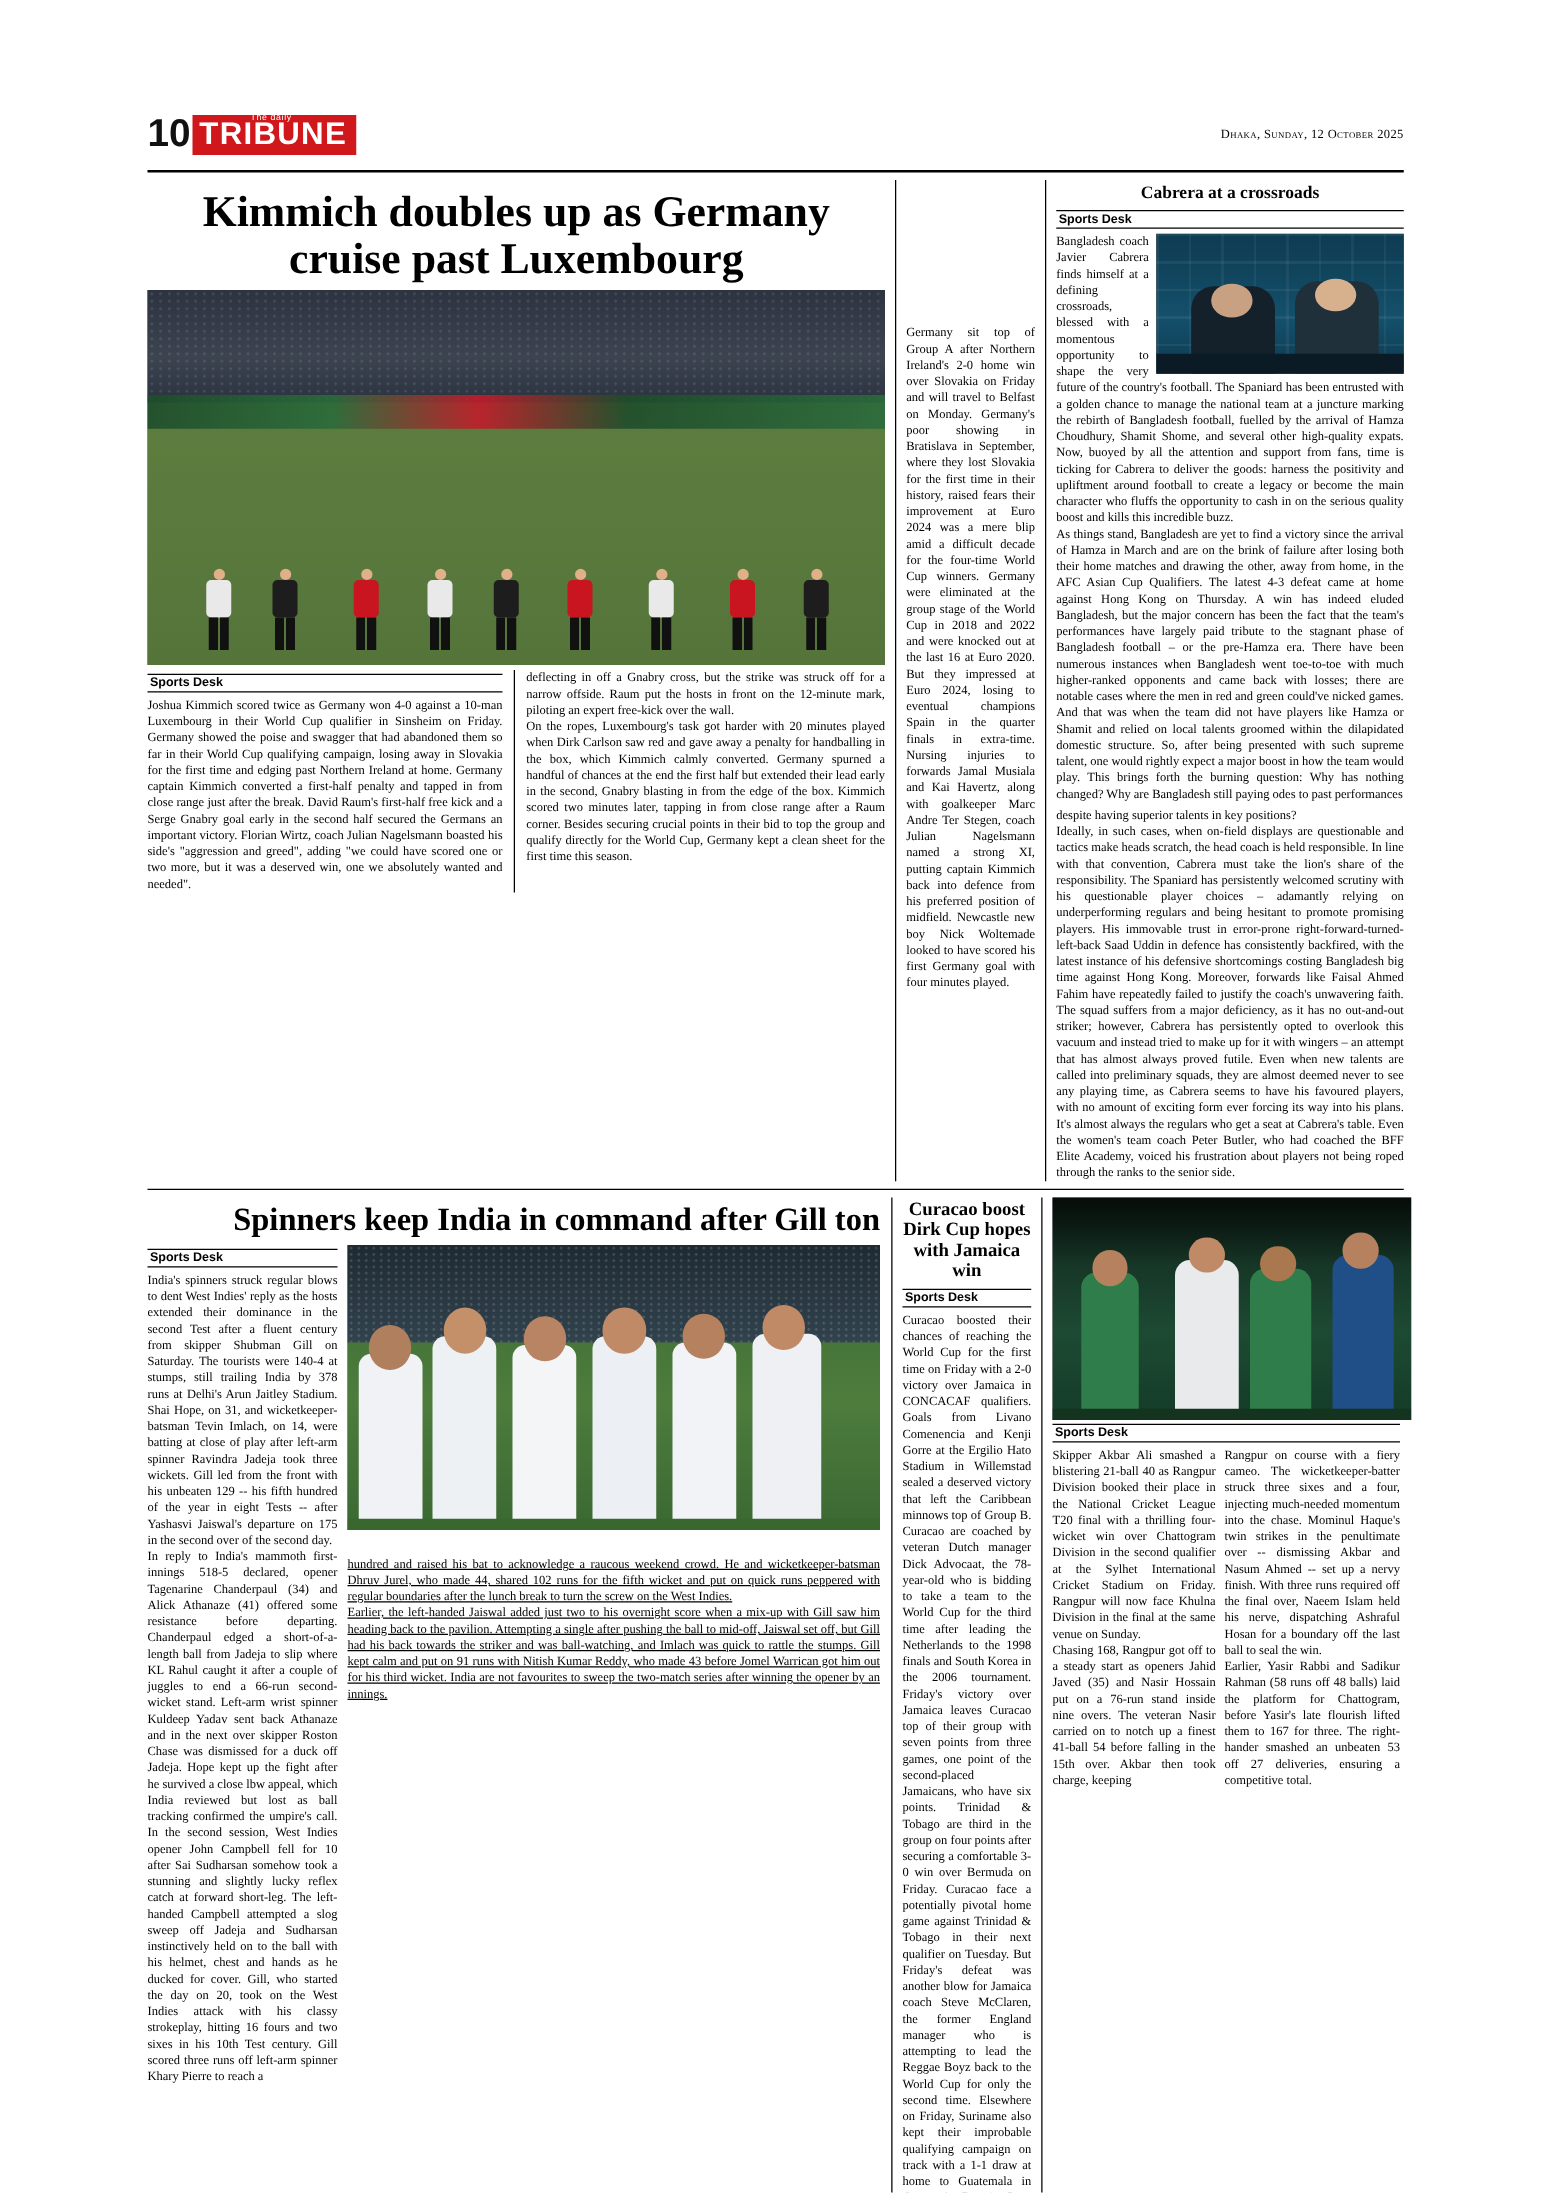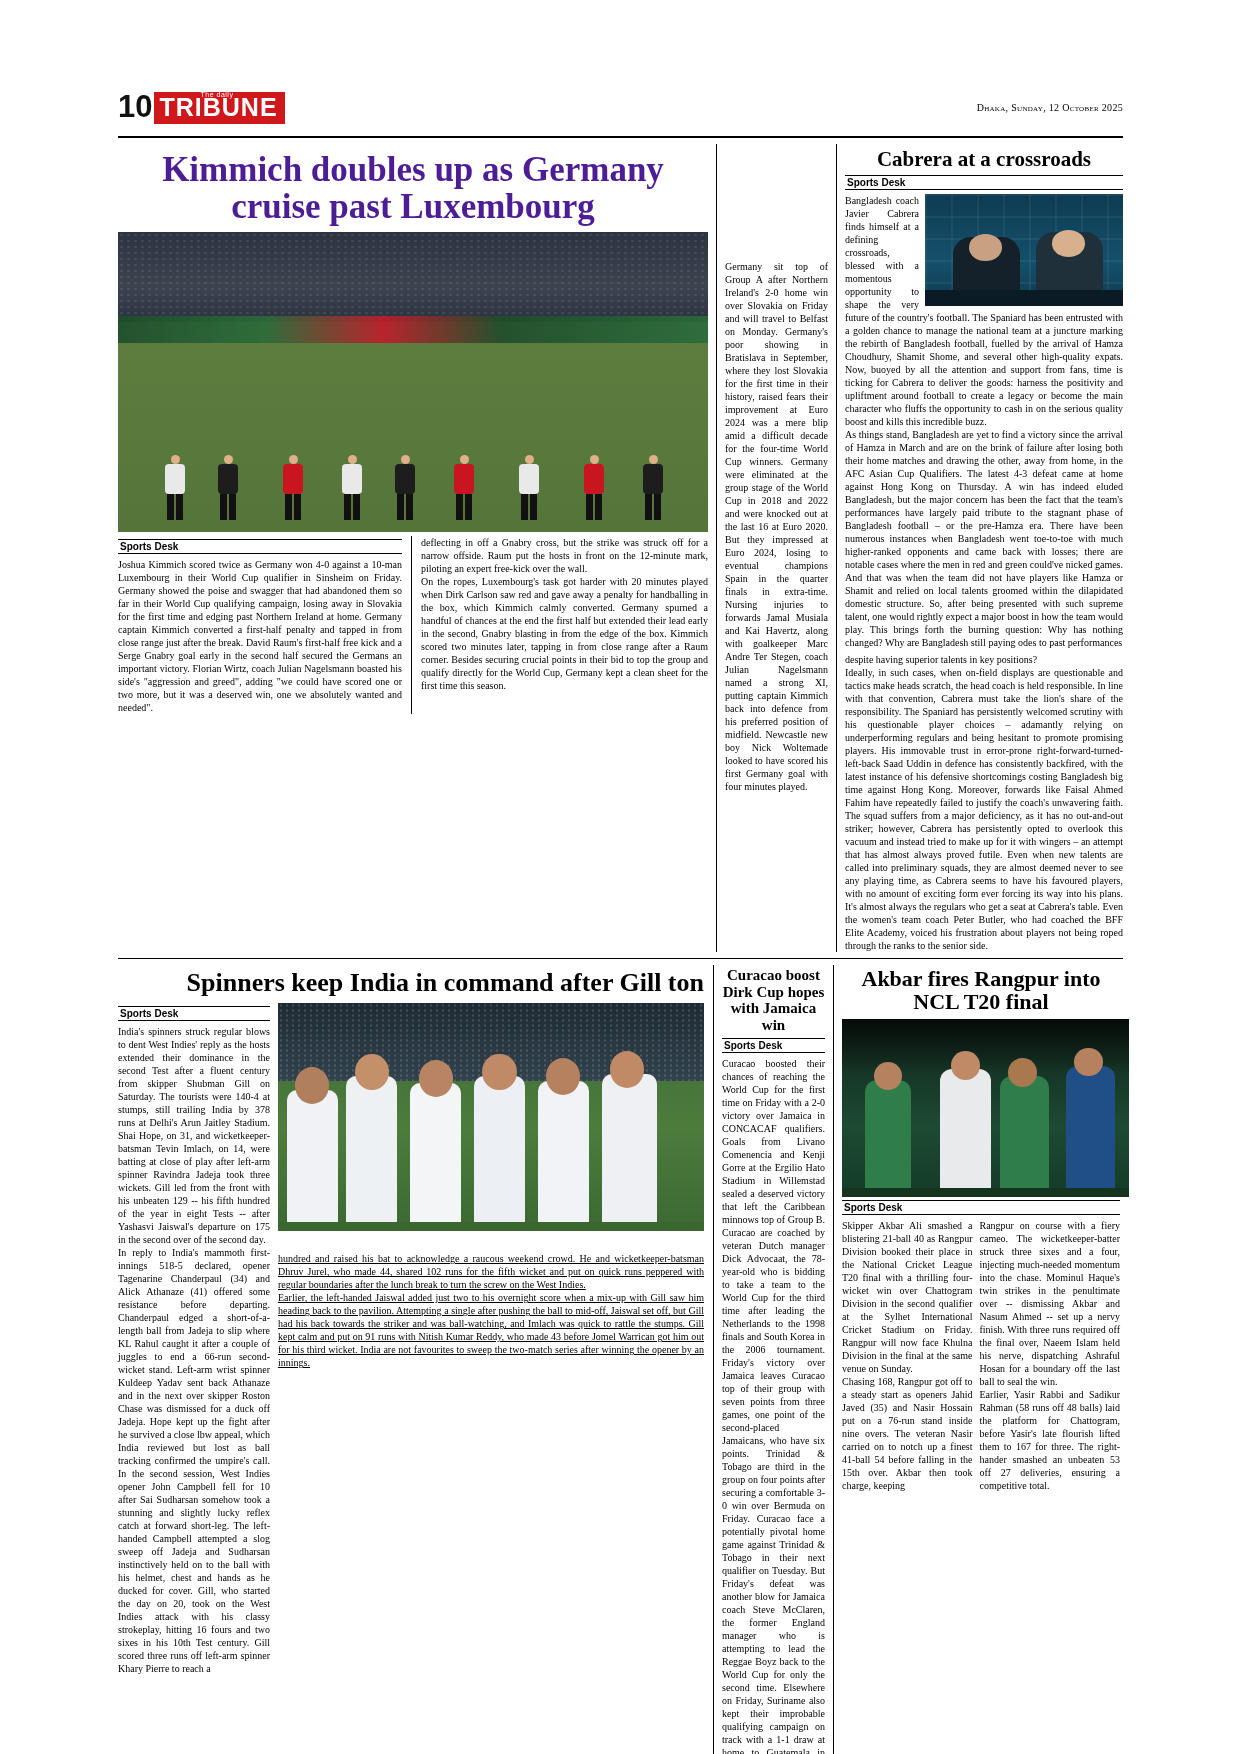--- a/index.html
+++ b/index.html
@@ -22,21 +22,21 @@
   .logo-the { position:absolute; top:-1px; left:46px; font-size:7px; letter-spacing:0.5px; font-weight:normal; }
   .m-center { position:absolute; left:0; right:0; text-align:center; top:0; font-family:"Liberation Sans", sans-serif;
               font-weight:bold; font-size:14px; }
   .m-right { position:absolute; right:0; top:6px; font-family:"Liberation Serif", serif; font-size:10px; font-variant:small-caps; letter-spacing:0.3px;}
 
   
   .content { margin:6px 118px 0 118px; position:relative; }
   .cols { display:flex; gap:0; }
 
   .hl { font-family:"Liberation Serif", serif; font-weight:bold; text-align:center; line-height:1.05; }
-  .hl.red { color:#4c1d95; }
+  .hl.red { color:#000000; }
   .byline { font-family:"Liberation Sans", sans-serif; font-weight:bold; font-size:10px; border-bottom:1px solid #000;
             border-top:1px solid #000; padding:1px 0 1px 2px; margin:3px 0 4px 0; }
   .body-txt { font-size:10px; line-height:1.30; text-align:justify; }
 
   .vrule { border-left:1px solid #000; }
   .hrule { border-top:1px solid #000; }
 
   .photo { position:relative; overflow:hidden; background:#2a2a2a; }
 
   
@@ -162,21 +162,21 @@
 On the ropes, Luxembourg's task got harder with 20 minutes played when Dirk Carlson saw red and gave away a penalty for handballing in the box, which Kimmich calmly converted. Germany spurned a handful of chances at the end the first half but extended their lead early in the second, Gnabry blasting in from the edge of the box. Kimmich scored two minutes later, tapping in from close range after a Raum corner. Besides securing crucial points in their bid to top the group and qualify directly for the World Cup, Germany kept a clean sheet for the first time this season.</div>
           </div>
         </div>
       </div>
 
       <div style="width:120px; padding:0 8px 0 8px;" class="vrule">
         <div class="body-txt" style="margin-top:116px;">Germany sit top of Group A after Northern Ireland's 2-0 home win over Slovakia on Friday and will travel to Belfast on Monday. Germany's poor showing in Bratislava in September, where they lost Slovakia for the first time in their history, raised fears their improvement at Euro 2024 was a mere blip amid a difficult decade for the four-time World Cup winners. Germany were eliminated at the group stage of the World Cup in 2018 and 2022 and were knocked out at the last 16 at Euro 2020. But they impressed at Euro 2024, losing to eventual champions Spain in the quarter finals in extra-time. Nursing injuries to forwards Jamal Musiala and Kai Havertz, along with goalkeeper Marc Andre Ter Stegen, coach Julian Nagelsmann named a strong XI, putting captain Kimmich back into defence from his preferred position of midfield. Newcastle new boy Nick Woltemade looked to have scored his first Germany goal with four minutes played.</div>
       </div>
 
       <div style="width:287px; padding-left:8px;" class="vrule">
-        <div class="hl" style="font-size:21px; margin:4px 0 5px 0;">Cabrera at a crossroads</div>
+        <div class="hl" style="font-size:14px; margin:4px 0 5px 0;">Cabrera at a crossroads</div>
         <div class="byline">Sports Desk</div>
 
         <div class="photo" style="width:198px;height:112px;float:right;margin:0 0 4px 6px;">
           <div class="presser">
               <div class="backdrop"></div>
             </div>
           <div style="position:absolute;left:14%;bottom:0;width:34%;height:62%;background:#14212b;border-radius:18px 18px 0 0;"></div>
           <div style="position:absolute;left:22%;bottom:40%;width:17%;height:24%;background:#c8a183;border-radius:50%;"></div>
           <div style="position:absolute;left:56%;bottom:0;width:34%;height:66%;background:#20303b;border-radius:18px 18px 0 0;"></div>
           <div style="position:absolute;left:64%;bottom:44%;width:17%;height:24%;background:#d7b08d;border-radius:50%;"></div>
@@ -227,21 +227,20 @@
         </div>
       </div>
 
       <div style="width:120px;padding:0 8px;" class="vrule">
         <div class="hl" style="font-size:15px;margin:2px 0 5px 0;line-height:1.1;">Curacao boost Dirk Cup hopes with Jamaica win</div>
         <div class="byline">Sports Desk</div>
         <div class="body-txt">Curacao boosted their chances of reaching the World Cup for the first time on Friday with a 2-0 victory over Jamaica in CONCACAF qualifiers. Goals from Livano Comenencia and Kenji Gorre at the Ergilio Hato Stadium in Willemstad sealed a deserved victory that left the Caribbean minnows top of Group B. Curacao are coached by veteran Dutch manager Dick Advocaat, the 78-year-old who is bidding to take a team to the World Cup for the third time after leading the Netherlands to the 1998 finals and South Korea in the 2006 tournament. Friday's victory over Jamaica leaves Curacao top of their group with seven points from three games, one point of the second-placed Jamaicans, who have six points. Trinidad &amp; Tobago are third in the group on four points after securing a comfortable 3-0 win over Bermuda on Friday. Curacao face a potentially pivotal home game against Trinidad &amp; Tobago in their next qualifier on Tuesday. But Friday's defeat was another blow for Jamaica coach Steve McClaren, the former England manager who is attempting to lead the Reggae Boyz back to the World Cup for only the second time. Elsewhere on Friday, Suriname also kept their improbable qualifying campaign on track with a 1-1 draw at home to Guatemala in Group A. Darwin Lom volleyed Guatemala into the lead in the 75th minute but Suriname leveled in the fourth minute of stoppage time with a scrambled goal from Virgil Misidjan. The result left Suriname top of the group with five points from three games, although either El Salvador or Panama could leapfrog them depending on the outcome of their game later Friday. With CONCACAF giants the United States, Mexico and Canada qualifying for the 2026 World Cup as co-hosts, three more automatic berths are on offer for teams from the region. The three group winners from the final round of qualifying will qualify for next year's tournament, with the two best-ranked second-placed teams advancing to the inter-confederation playoff.</div>
       </div>
 
       <div style="width:287px;padding-left:8px;" class="vrule">
-        <div class="hl" style="font-size:22px;margin:2px 0 6px 0;">Akbar fires Rangpur into NCL T20 final</div>
         <div class="photo" style="width:287px;height:178px;">
           <div class="night"></div>
           <div style="position:absolute;left:8%;bottom:4%;width:16%;height:62%;background:#2f7d4a;border-radius:12px 12px 0 0;"></div>
           <div style="position:absolute;left:11%;bottom:60%;width:10%;height:16%;background:#b5815f;border-radius:50%;"></div>
           <div style="position:absolute;left:34%;bottom:4%;width:18%;height:68%;background:#e8eaec;border-radius:12px 12px 0 0;"></div>
           <div style="position:absolute;left:38%;bottom:66%;width:10%;height:16%;background:#c08a67;border-radius:50%;"></div>
           <div style="position:absolute;left:55%;bottom:4%;width:17%;height:64%;background:#2f7d4a;border-radius:12px 12px 0 0;"></div>
           <div style="position:absolute;left:58%;bottom:62%;width:10%;height:16%;background:#a9784f;border-radius:50%;"></div>
           <div style="position:absolute;left:78%;bottom:4%;width:17%;height:70%;background:#1f4f86;border-radius:12px 12px 0 0;"></div>
           <div style="position:absolute;left:81%;bottom:68%;width:10%;height:16%;background:#b5815f;border-radius:50%;"></div>

